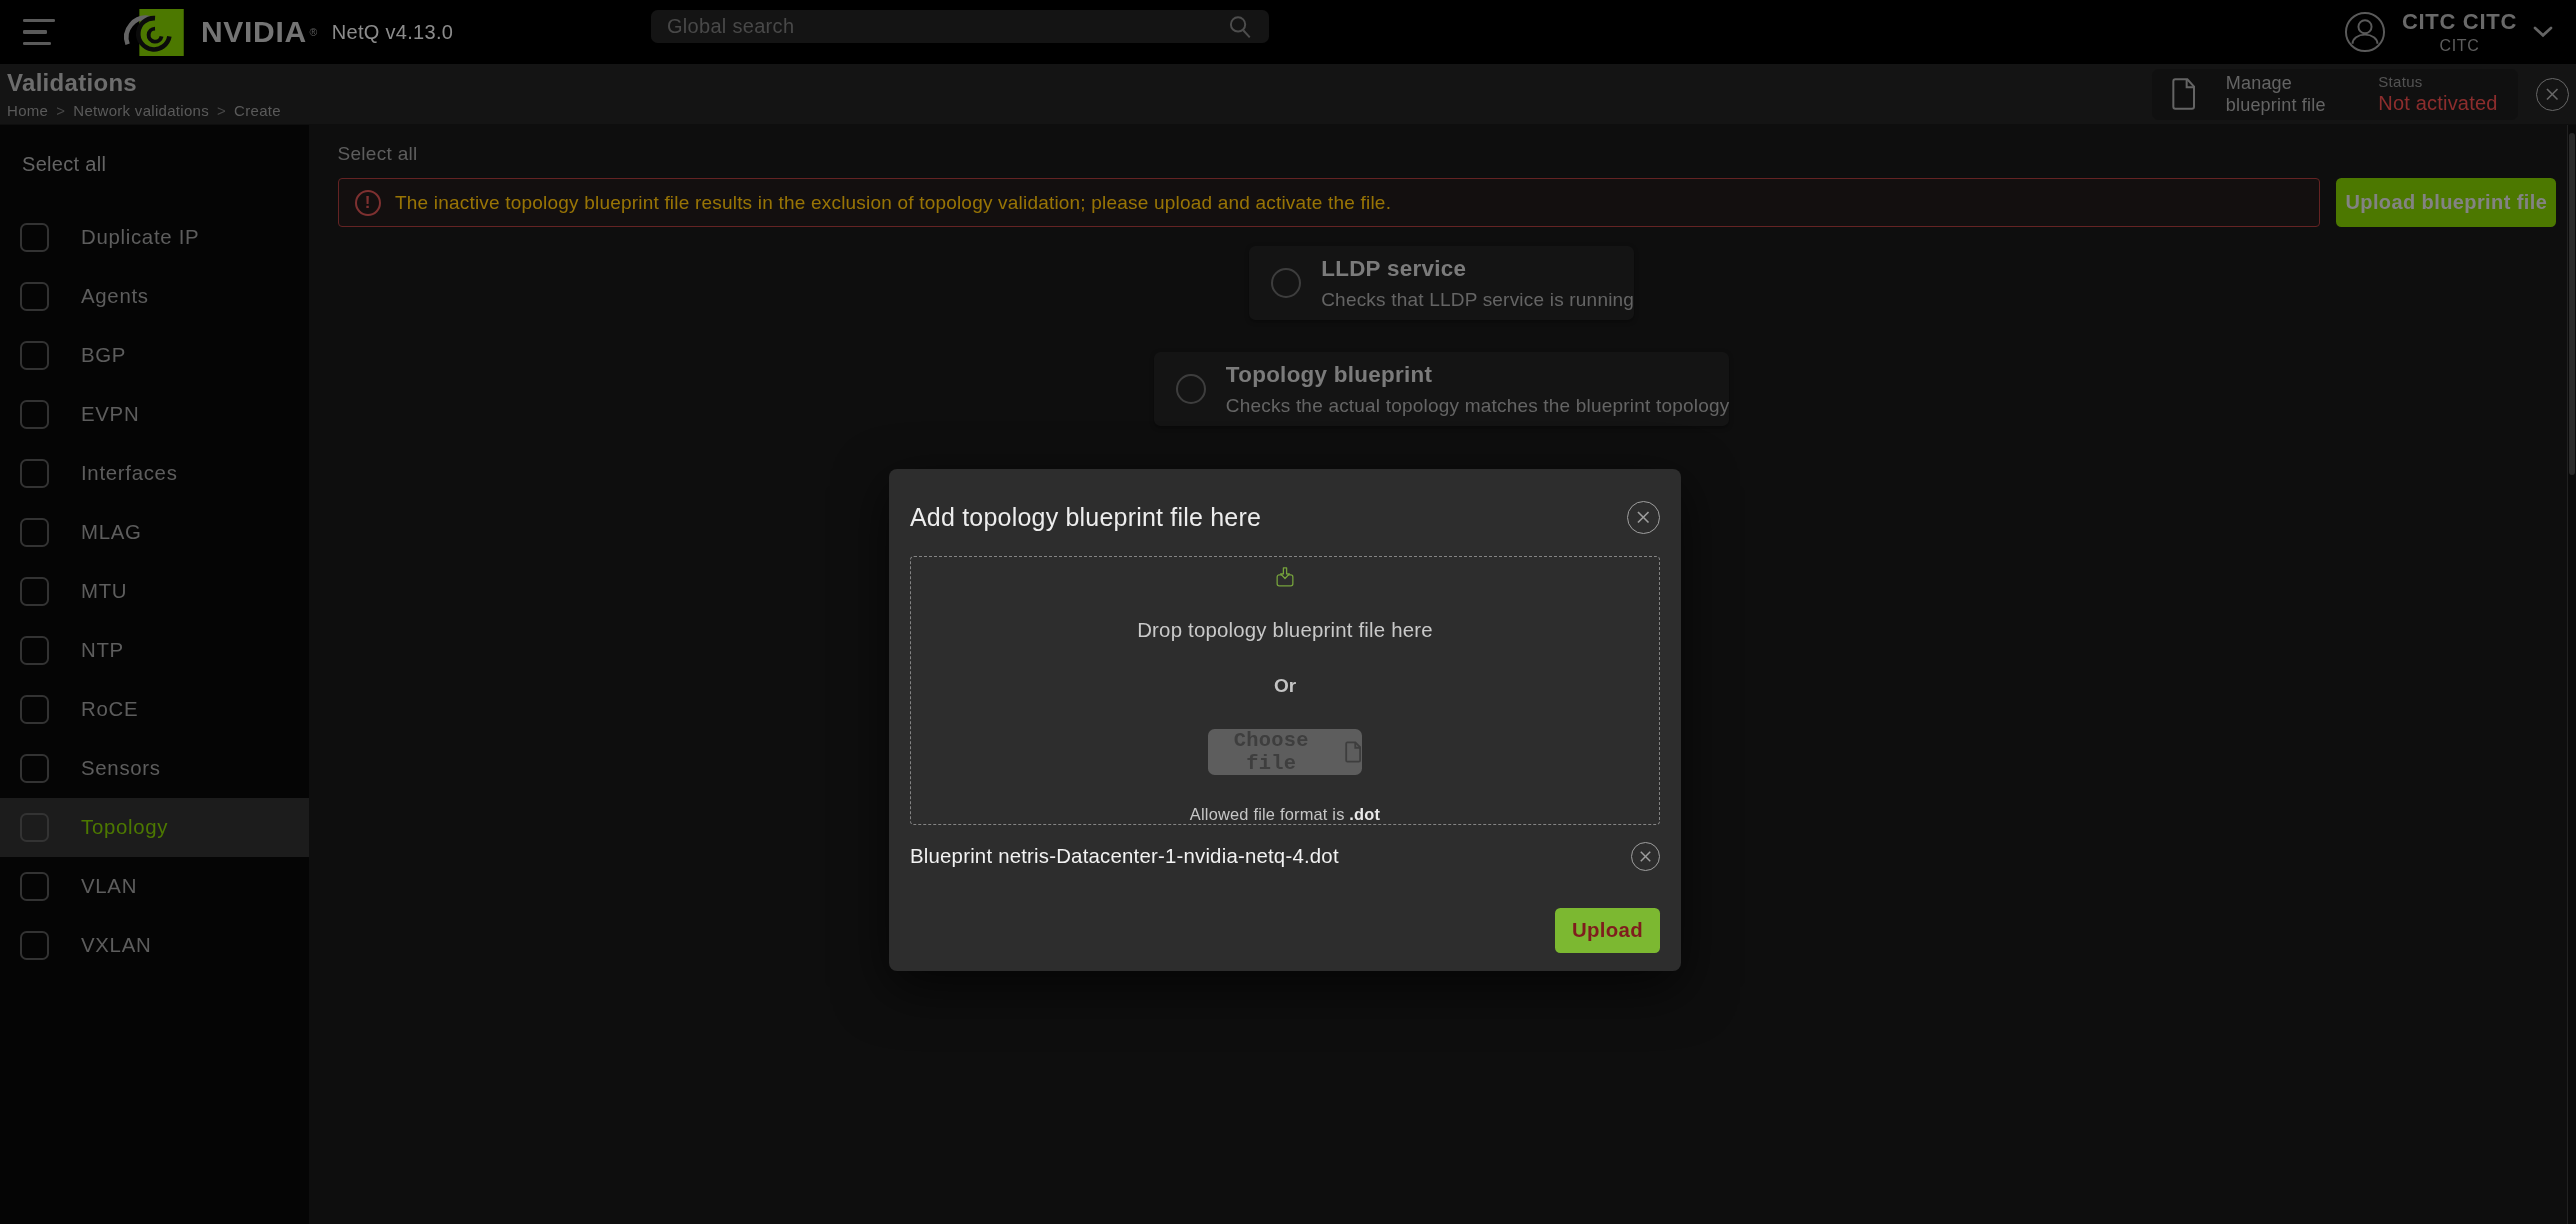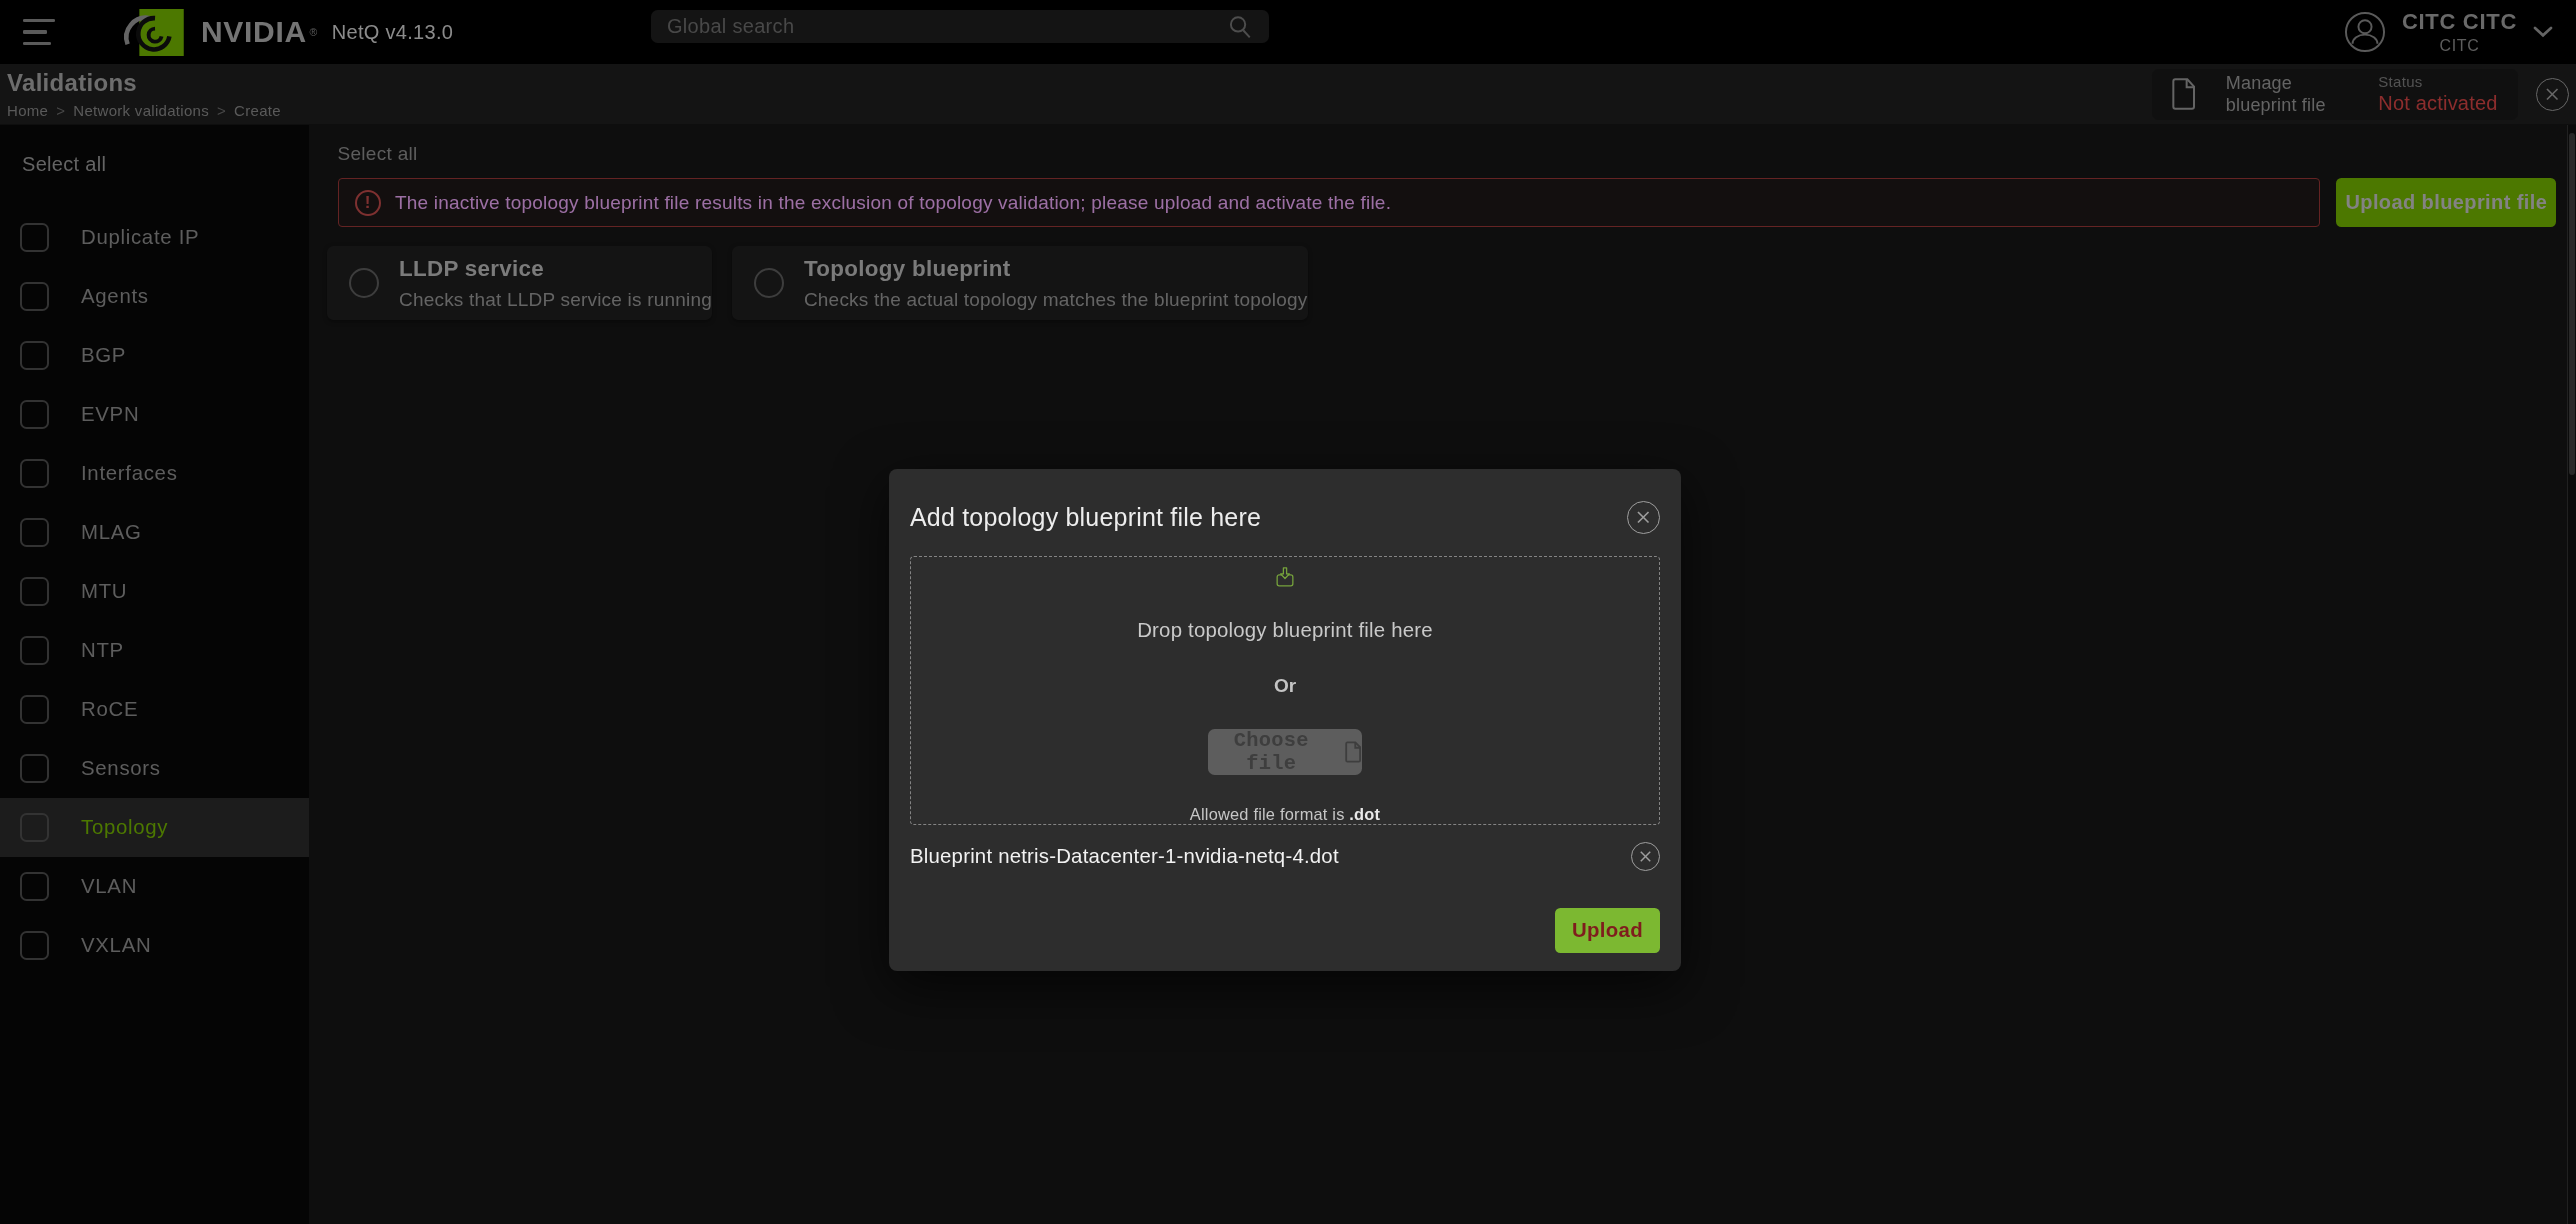--- a/index.html
+++ b/index.html
@@ -60,24 +60,24 @@
   .side-label { font-size:20.4px; color:#8f8f8f; letter-spacing:0.7px; }
   .side-item.active .side-label { color:var(--accent,#76b900); }
 
   .main { position:absolute; top:0; left:309px; right:9.2px; bottom:0; background:#161616; padding:18.4px 10.5px 0 18px; }
   .main-selectall { font-size:19px; color:#8f8f8f; letter-spacing:0.3px; margin-left:10.5px; cursor:pointer; }
   .controls-row { display:flex; align-items:stretch; margin-top:13px; margin-left:10.5px; gap:16.4px; height:49px; }
   .warnbar { flex:1; border:1.3px solid #9a3636; border-radius:4px; background:rgba(200,70,70,.05);
              display:flex; align-items:center; padding:0 16px; gap:14.5px; }
   .warn-ic { width:26px; height:26px; border:2px solid #c24b4b; border-radius:50%; color:#c24b4b;
              font-size:17px; font-weight:700; display:flex; align-items:center; justify-content:center; flex:0 0 auto; }
-  .warn-text { font-size:19px; color:#f0abfc; letter-spacing:0.2px; }
+  .warn-text { font-size:19px; color:#eab308; letter-spacing:0.2px; }
   .btn-upload-bp { width:220px; background:var(--accent,#76b900); border:none; border-radius:5.3px;
                    color:#c9c9c9; font-size:20px; font-family:inherit; font-weight:600; letter-spacing:0.4px; cursor:pointer; }
-  .cards { margin-top:19px; display:flex; gap:20px;align-items:center; }
+  .cards { margin-top:19px; display:flex; flex-direction:column; gap:32px;align-items:center; }
   .vcard { background:#202020; border-radius:6.6px; height:74px; display:flex; align-items:center;
            padding:0 0 0 22px; gap:20px; box-shadow:0 1.3px 4px rgba(0,0,0,.35); }
   .radio { width:30px; height:30px; border:2px solid #5f5f5f; border-radius:50%; flex:0 0 auto; cursor:pointer; }
   .vcard-title { font-size:22.4px; font-weight:700; color:#bdbdbd; letter-spacing:0.3px; }
   .vcard-desc  { font-size:19px; color:#9a9a9a; margin-top:6.6px; letter-spacing:0.2px; }
 
   .scrolltrack { position:absolute; top:0; right:0; bottom:0; width:9.2px; background:#111;
                  border-left:1.3px solid #333; }
   .scrollthumb { position:absolute; top:8px; left:1.3px; width:6px; height:342px; background:#3f3f3f; border-radius:3.3px; }
 

